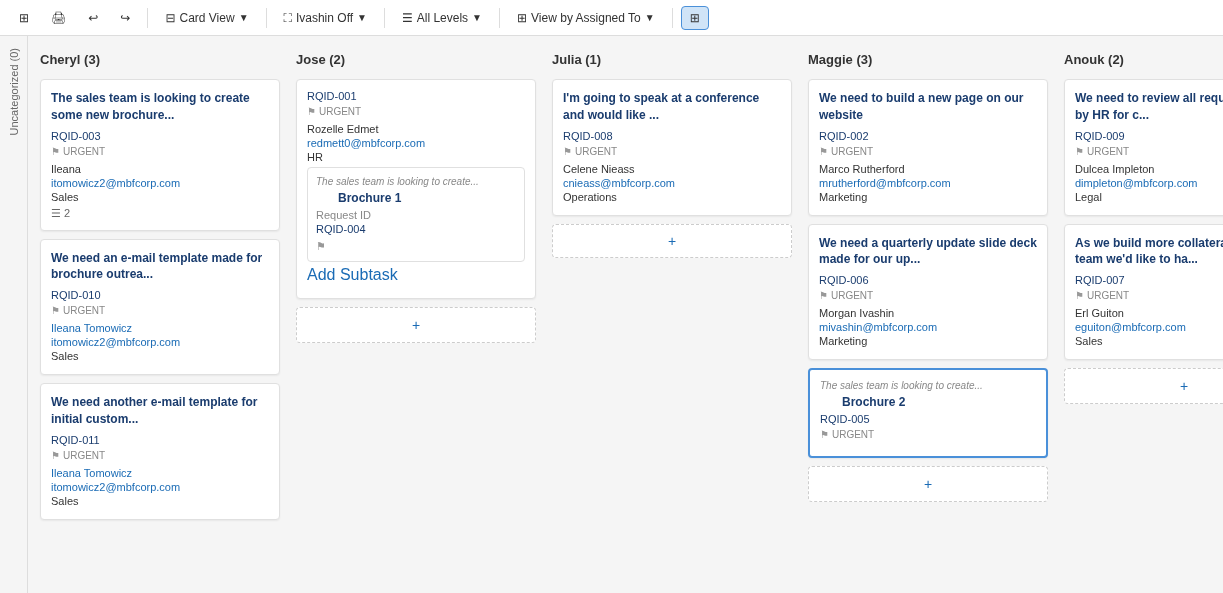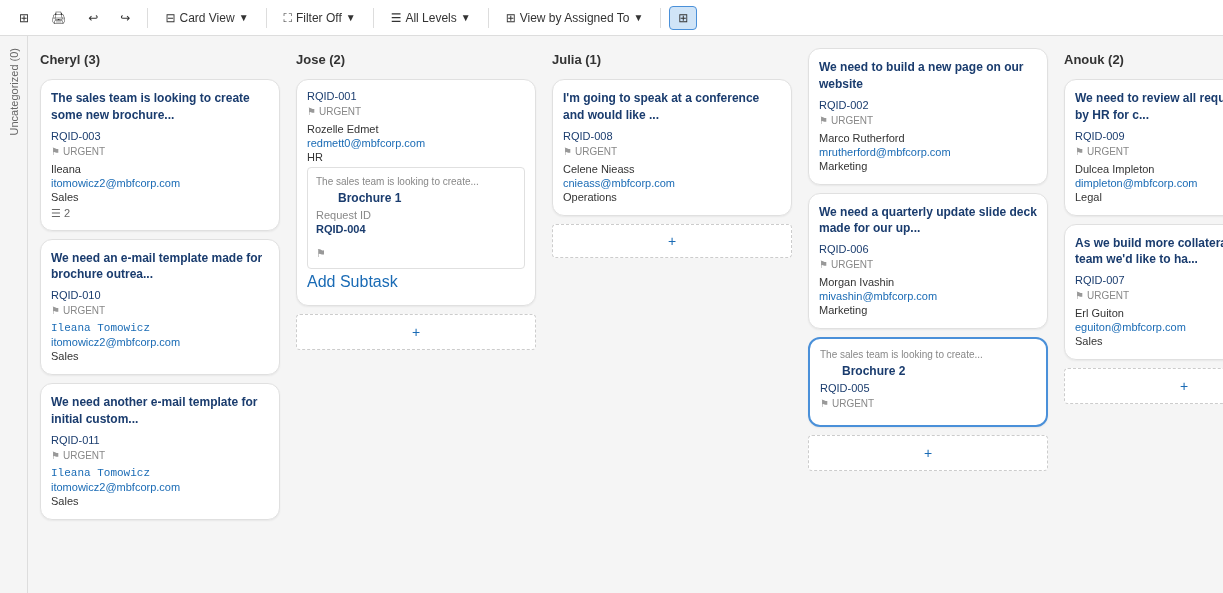--- a/index.html
+++ b/index.html
@@ -35,46 +35,46 @@
 
     
     .board { display: flex; flex: 1; overflow-x: auto; padding: 12px; gap: 16px; }
 
     
     .column { width: 240px; min-width: 240px; display: flex; flex-direction: column; gap: 8px; }
     .column-header { font-size: 13px; font-weight: 600; color: #333; padding: 4px 0; }
 
     
     .card {
-      background: #fff; border-radius: 12px; padding: 10px; border: 1px solid #e0e0e0;
+      background: #fff; border-radius: 4px; padding: 10px; border: 1px solid #e0e0e0;
       box-shadow: 0 1px 2px rgba(0,0,0,0.06);
     }
     .card.highlighted { border: 2px solid #4a90d9; }
     .card-title { font-size: 12px; font-weight: 600; color: #1a3c6e; margin-bottom: 6px; line-height: 1.4; }
     .card-id { font-size: 11px; color: #1a3c6e; font-weight: 500; margin-bottom: 4px; }
     .card-badge {
       display: flex; align-items: center; gap: 3px;
       font-size: 10px; color: #888; margin-bottom: 6px;
     }
     .flag-icon { font-size: 10px; color: #999; }
     .card-person { font-size: 11px; color: #333; margin-bottom: 2px; font-weight: 500; }
-    .card-person.link { color: #1a6bb5; font-family: Liberation Mono, monospace; }
+    .card-person.link { color: #1a6bb5; }
     .card-email { font-size: 11px; color: #1a6bb5; margin-bottom: 2px; }
     .card-dept { font-size: 11px; color: #333; margin-bottom: 2px; }
     .card-subtask-count { display: flex; align-items: center; gap: 3px; font-size: 11px; color: #666; margin-top: 4px; }
 
     
     .subtask-card {
       border: 1px solid #e0e0e0; border-radius: 4px; padding: 8px; background: #fff;
       margin-top: 4px;
     }
-    .subtask-hint { font-size: 10px; color: #888; margin-bottom: 4px; }
+    .subtask-hint { font-size: 10px; color: #888; font-style: italic; margin-bottom: 4px; }
     .subtask-title { font-size: 12px; font-weight: 600; color: #1a3c6e; margin-bottom: 4px; padding-left: 22px; }
     .subtask-label { font-size: 11px; color: #888; margin-bottom: 2px; }
-    .subtask-id { font-size: 11px; color: #1a3c6e; font-weight: 700; margin-bottom: 12px; }
+    .subtask-id { font-size: 11px; color: #1a3c6e; font-weight: 400; margin-bottom: 5px; }
     .flag-only { font-size: 11px; color: #999; }
     .add-subtask-btn {
       font-size: 16px; color: #1a6bb5; background: none; border: none; cursor: pointer; padding: 4px 0;
     }
 
     
     .add-card-btn {
       border: 1px dashed #ccc; border-radius: 4px; padding: 8px;
       text-align: center; cursor: pointer; color: #1a6bb5; font-size: 16px;
       background: #fff;
@@ -104,21 +104,21 @@
   </button>
   <div class="toolbar-sep"></div>
   <button class="toolbar-btn">
     <span>⊟</span>
     <span>Card View</span>
     <span class="chevron">▼</span>
   </button>
   <div class="toolbar-sep"></div>
   <button class="toolbar-btn">
     <span>⛶</span>
-    <span>Filter Off</span>
+    <span>Ivashin Off</span>
     <span class="chevron">▼</span>
   </button>
   <div class="toolbar-sep"></div>
   <button class="toolbar-btn">
     <span>☰</span>
     <span>All Levels</span>
     <span class="chevron">▼</span>
   </button>
   <div class="toolbar-sep"></div>
   <button class="toolbar-btn">
@@ -193,20 +193,21 @@
         <div class="card-id">RQID-008</div>
         <div class="card-badge" style="color:#888"><span class="flag-icon">⚑</span> URGENT</div>
         <div class="card-person">Celene Nieass</div>
         <div class="card-email">cnieass@mbfcorp.com</div>
         <div class="card-dept">Operations</div>
 
       </div>
         <div class="expand-card"><span class="expand-icon">+</span></div>
       </div>
       <div class="column">
+        <div class="column-header">Maggie (3)</div>
         <div class="card">
         <div class="card-title">We need to build a new page on our website</div>
         <div class="card-id">RQID-002</div>
         <div class="card-badge" style="color:#888"><span class="flag-icon">⚑</span> URGENT</div>
         <div class="card-person">Marco Rutherford</div>
         <div class="card-email">mrutherford@mbfcorp.com</div>
         <div class="card-dept">Marketing</div>
 
       </div>
         <div class="card">

